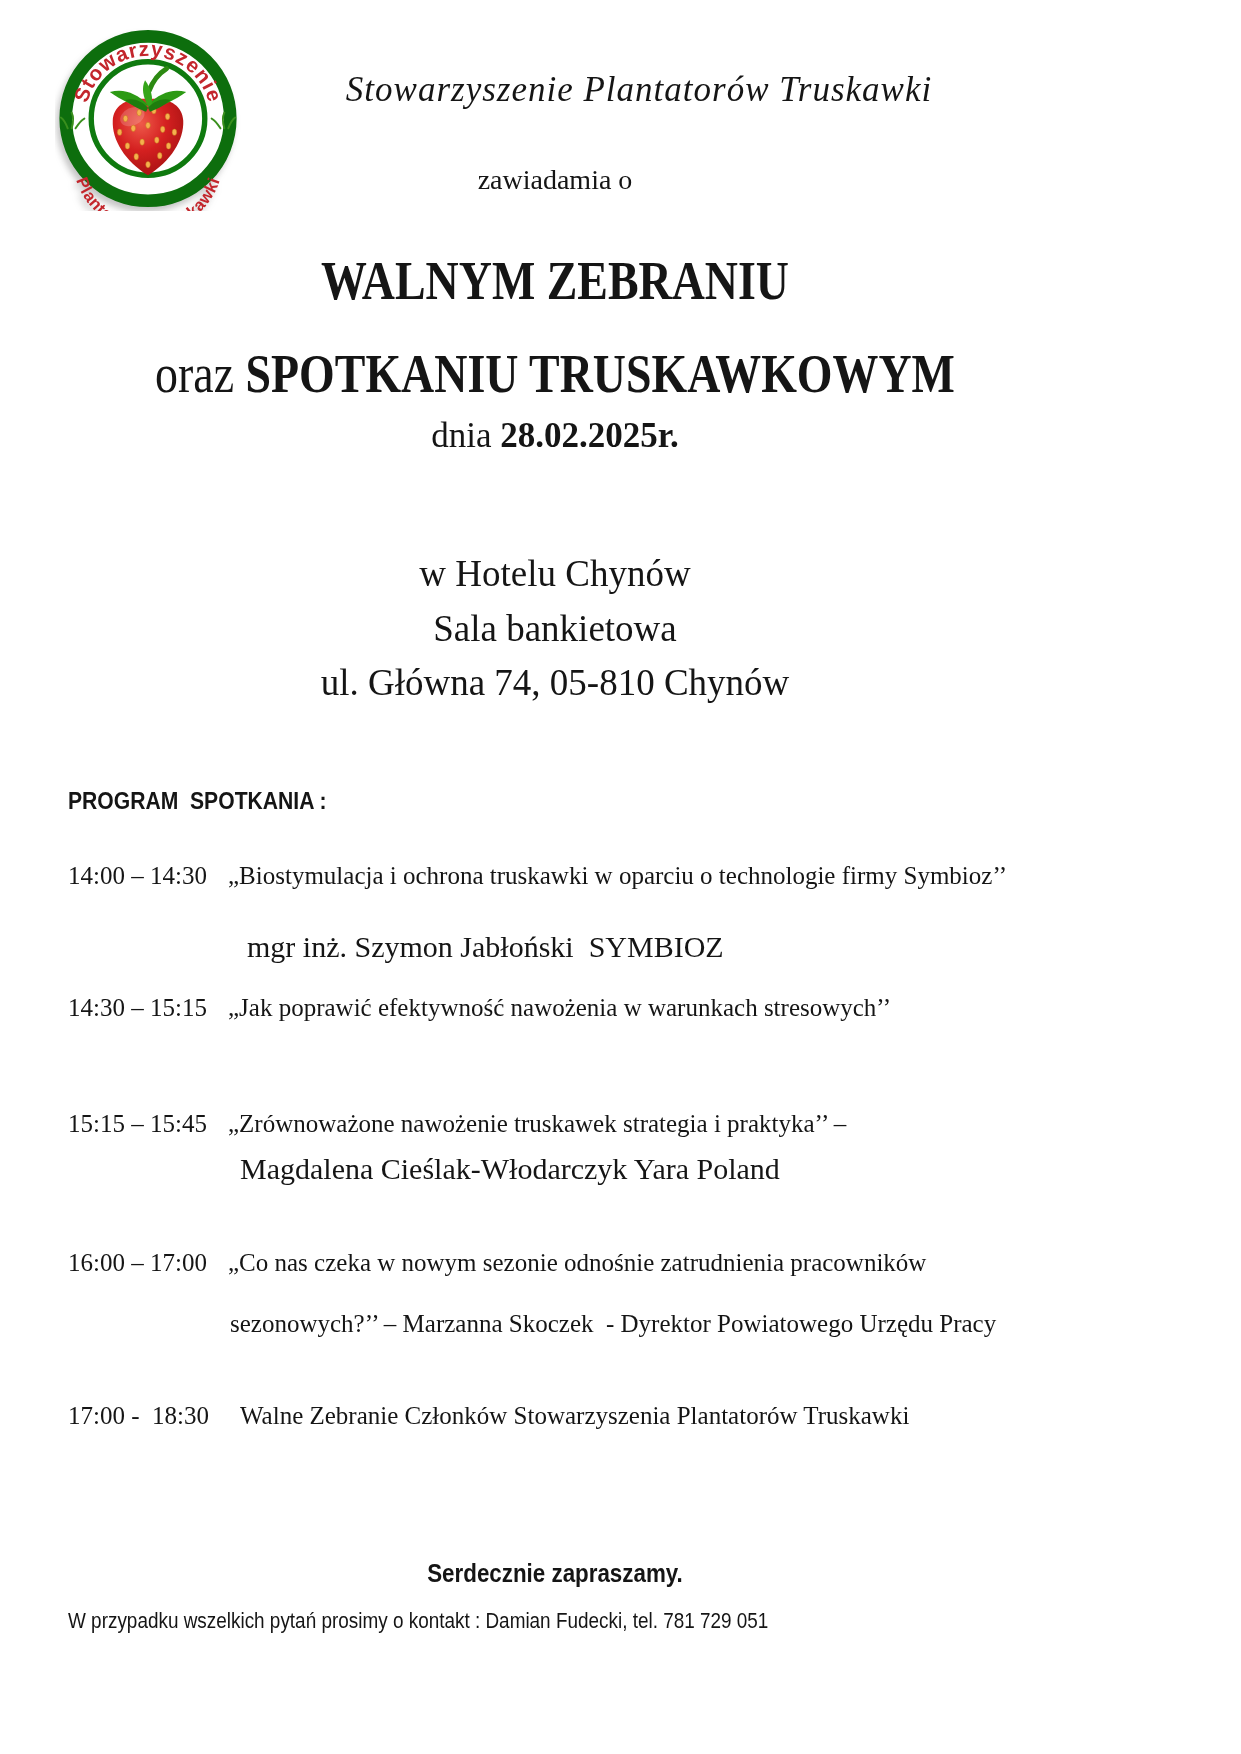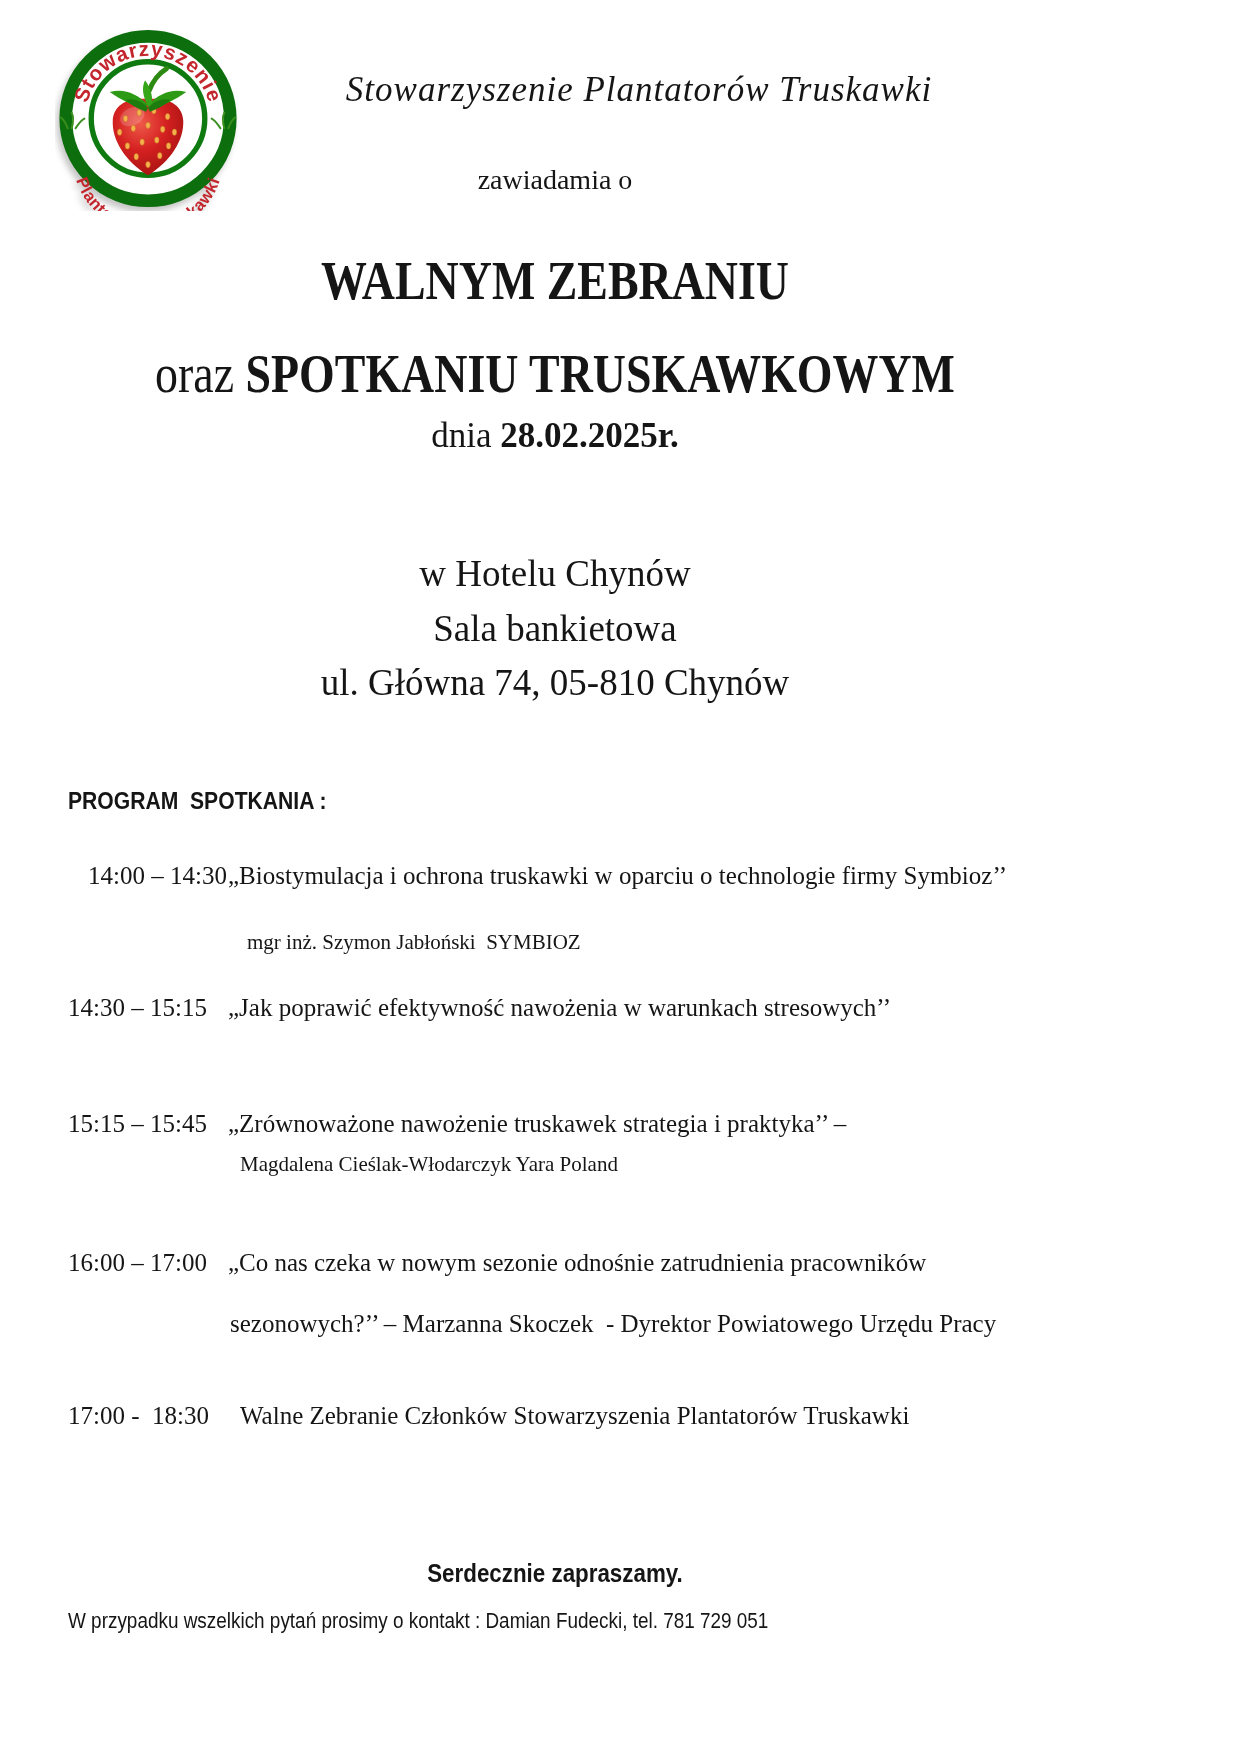--- a/index.html
+++ b/index.html
@@ -40,21 +40,21 @@
   .venue2{top:607px;font-size:37px;}
   .venue3{top:661px;font-size:37px;}
 
   
   .program-heading{
     left:68px;top:787px;font-size:24px;font-weight:bold;
     transform:scaleX(0.88);transform-origin:left center;
   }
   .sched-time{left:68px;font-size:25px;}
   .sched-title{left:228px;font-size:25px;}
-  .sched-sub{font-size:21px;}
+  .sched-sub{font-size:30px;}
 
   
   .closing{
     top:1558px;font-size:26px;font-weight:bold;
     transform:scaleX(0.86);transform-origin:center;
   }
   .contact{
     left:68px;top:1609px;font-size:21.5px;
     transform:scaleX(0.88);transform-origin:left center;
   }
@@ -144,21 +144,21 @@
   <div class="abs center-col h2 serif"><span>oraz </span><span class="bold">SPOTKANIU TRUSKAWKOWYM</span></div>
 
   <div class="abs center-col dateline serif"><span>dnia </span><span class="bold">28.02.2025r.</span></div>
 
   <div class="abs center-col venue1 serif">w Hotelu Chynów</div>
   <div class="abs center-col venue2 serif">Sala bankietowa</div>
   <div class="abs center-col venue3 serif">ul. Główna 74, 05-810 Chynów</div>
 
   <div class="abs program-heading sans pre">PROGRAM  SPOTKANIA :</div>
 
-  <div class="abs sched-time serif pre" style="top:862px;margin-left:20px;">14:00 – 14:30</div>
+  <div class="abs sched-time serif pre" style="top:862px;">14:00 – 14:30</div>
   <div class="abs sched-title serif pre" style="top:862px;">„Biostymulacja i ochrona truskawki w oparciu o technologie firmy Symbioz’’</div>
   <div class="abs sched-sub serif pre" style="top:930px;left:247px;">mgr inż. Szymon Jabłoński  SYMBIOZ</div>
 
   <div class="abs sched-time serif pre" style="top:994px;">14:30 – 15:15</div>
   <div class="abs sched-title serif pre" style="top:994px;">„Jak poprawić efektywność nawożenia w warunkach stresowych’’</div>
 
   <div class="abs sched-time serif pre" style="top:1110px;">15:15 – 15:45</div>
   <div class="abs sched-title serif pre" style="top:1110px;text-align:right;">„Zrównoważone nawożenie truskawek strategia i praktyka’’ –</div>
   <div class="abs sched-sub serif pre" style="top:1152px;left:240px;">Magdalena Cieślak-Włodarczyk Yara Poland</div>
 

